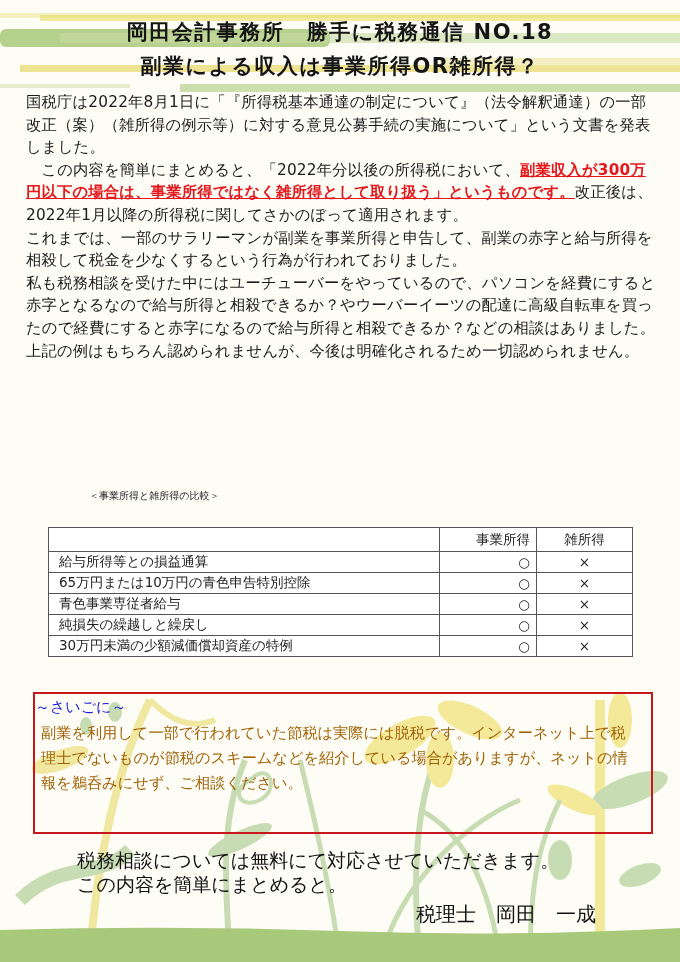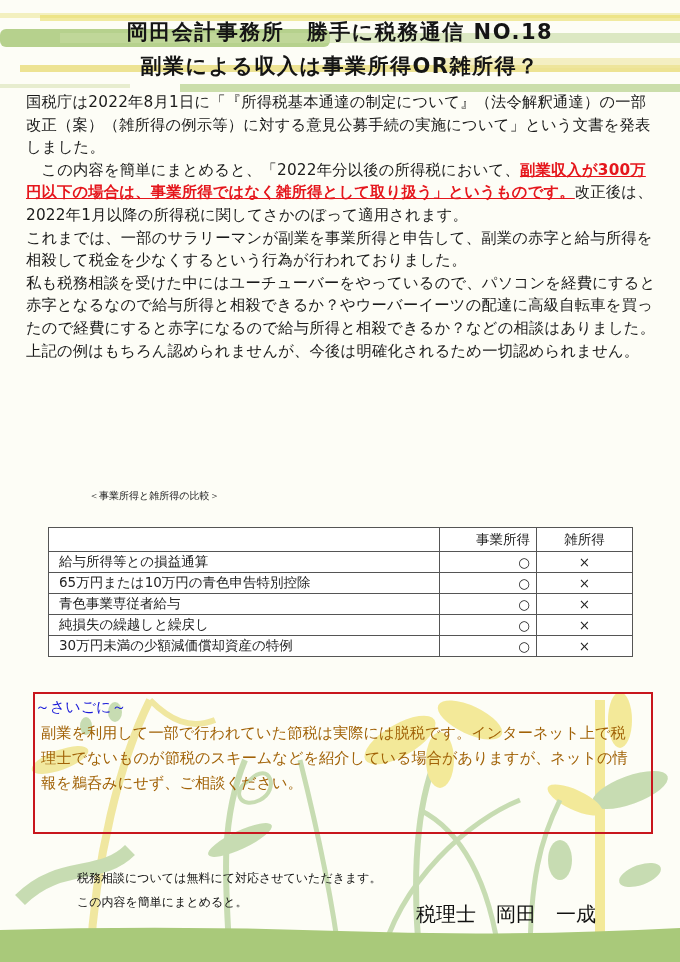--- a/index.html
+++ b/index.html
@@ -58,21 +58,21 @@
     font-size: 15px; margin-top: 4px;
   }
   .closing-text {
     color: #a16207; font-family: "DejaVu Serif", serif;
     font-size: 15.2px; line-height: 25px; padding: 4px 16px 0 6px;
   }
 
   
   .footer-text {
     position: absolute; left: 77px; top: 848px; z-index: 2;
-    font-family: "DejaVu Serif", serif; font-size: 12px; line-height: 24px; color: #111; margin-top: 18px;
+    font-family: "DejaVu Serif", serif; font-size: 19px; line-height: 24px; color: #111;
   }
   .signature {
     position: absolute; left: 416px; top: 901px; z-index: 2;
     font-family: Liberation Serif, serif; font-size: 20px; color: #111; word-spacing: 12px;
   }
   .signature span { margin-right: 20px; }
 </style>
 </head>
 <body>
 

